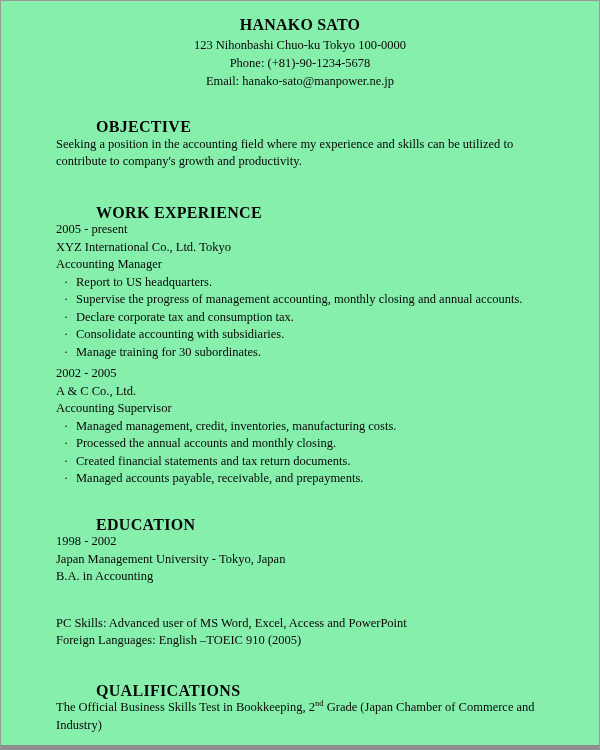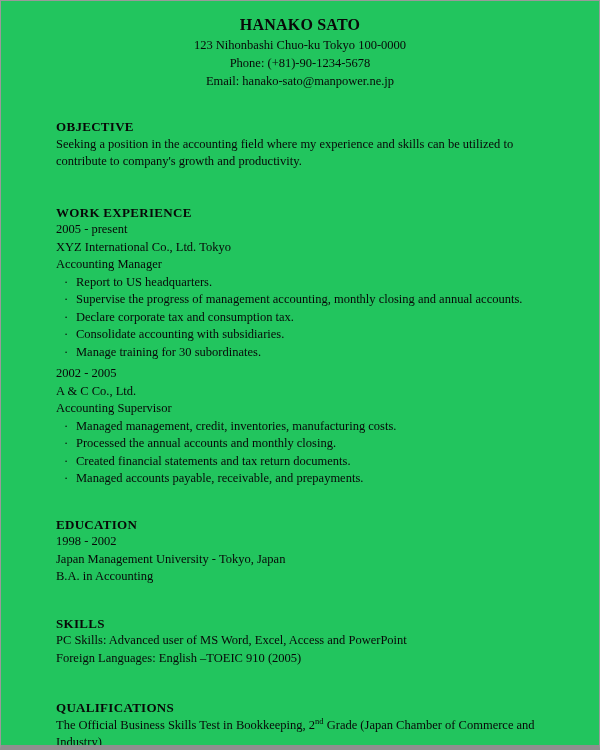--- a/index.html
+++ b/index.html
@@ -5,21 +5,21 @@
   html, body {
     margin: 0;
     padding: 0;
     background: #e9e9e9;
   }
   .page {
     position: relative;
     width: 600px;
     height: 750px;
     box-sizing: border-box;
-    background: #22c55e;
+    background: #86efac;
     border-top: 1px solid #9a9a9a;
     border-left: 1px solid #9a9a9a;
     border-right: 1px solid #9a9a9a;
     border-bottom: 5px solid #8f8f8f;
     font-family: "Liberation Serif", "DejaVu Serif", serif;
     color: #080808;
     overflow: hidden;
   }
   .header {
     padding-top: 13px;
@@ -37,24 +37,25 @@
   }
   .content {
     padding: 0 55px 0 55px;
   }
   .section-objective    { margin-top: 28px; }
   .section-work         { margin-top: 33px; }
   .section-education    { margin-top: 28px; }
   .section-skills       { margin-top: 29px; }
   .section-quals        { margin-top: 32px; }
   .section-heading {
-    font-size: 13px;
+    font-size: 16px;
     font-weight: bold;
     line-height: 17.5px;
     letter-spacing: 0.3px;
+    margin-left: 40px;
   }
   .body-line, .para {
     font-size: 12.5px;
     line-height: 17.5px;
   }
   .para { max-width: 490px; }
   .job { margin-top: 0; }
   .job + .job { margin-top: 4px; }
   ul.bullets {
     margin: 0;
@@ -128,21 +129,20 @@
     </div>
 
     <div class="section-education">
       <div class="section-heading">EDUCATION</div>
       <div class="body-line">1998 - 2002</div>
       <div class="body-line">Japan Management University - Tokyo, Japan</div>
       <div class="body-line">B.A. in Accounting</div>
     </div>
 
     <div class="section-skills">
-      <div class="section-heading">SKILLS</div>
       <div class="body-line">PC Skills: Advanced user of MS Word, Excel, Access and PowerPoint</div>
       <div class="body-line">Foreign Languages: English –TOEIC 910 (2005)</div>
     </div>
 
     <div class="section-quals">
       <div class="section-heading">QUALIFICATIONS</div>
       <div class="body-line"><span>The Official Business Skills Test in Bookkeeping, 2</span><sup class="grade-sup">nd</sup><span> Grade (Japan Chamber of Commerce and Industry)</span></div>
     </div>
 
   </div>

